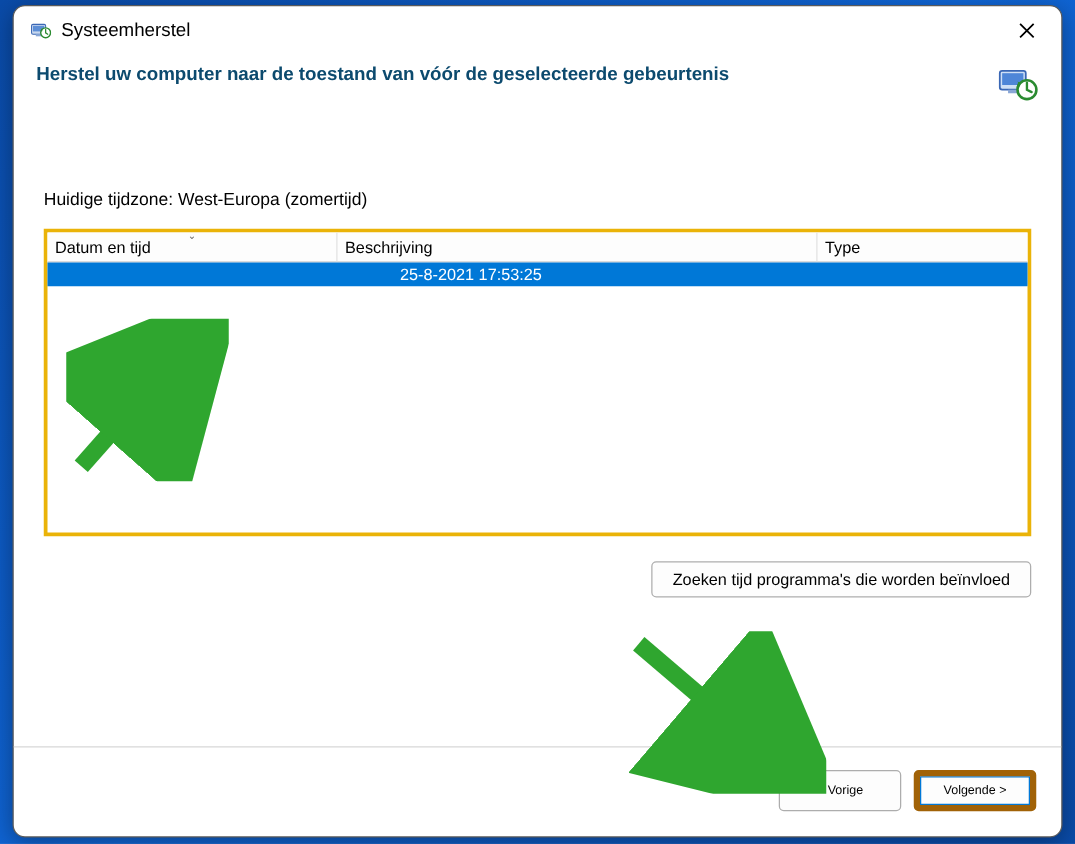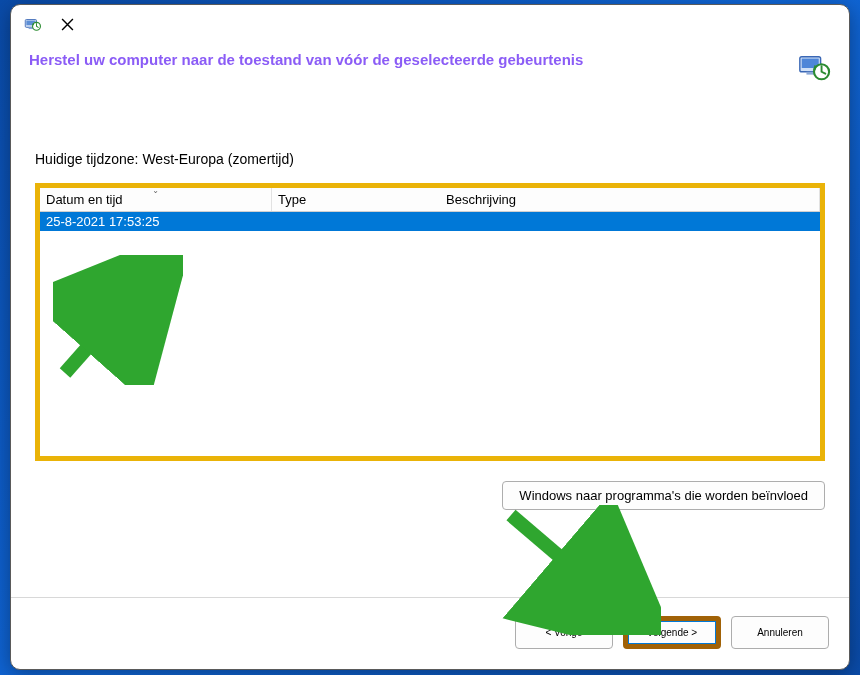--- a/index.html
+++ b/index.html
@@ -44,43 +44,43 @@
   }
   .close-btn svg { width:13px; height:13px; }
 
   .heading-row {
     display:flex; align-items:flex-start;
     padding: 8px 18px 6px 18px;
   }
   .heading-text {
     font-size: 15px;
     font-weight: 700;
-    color: #8b5cf6;
+    color: #0c4a6e;
     flex:1;
   }
   .heading-icon {
     width: 34px; height: 34px;
     margin-left: 8px;
   }
 
   .body {
     flex: 1;
     padding: 60px 24px 10px 24px;
     display:flex; flex-direction:column;
   }
   .tz-line {
     font-size: 14px;
     color: #000;
     margin-bottom: 16px;
   }
 
   .table-wrap {
-    border: 5px solid #eab308;
+    border: 3px solid #eab308;
     width: 100%;
-    height: 278px;
+    height: 246px;
     background:#fff;
   }
   .thead {
     display:flex;
     height: 24px;
     background: #fdfdfd;
     border-bottom: 1px solid #d0d0d0;
   }
   .th {
     display:flex; align-items:center;
@@ -95,20 +95,21 @@
     font-size:8px; color:#666;
   }
   .th.col-date { width: 232px; }
   .th.col-desc { flex:1; }
   .th.col-type { width: 168px; border-right:none; }
 
   .tr {
     display:flex;
     height: 19px;
     font-size: 13px;
+    justify-content: center;
   }
   .tr.selected { background:#0078d7; color:#fff; }
   .td { padding: 0 6px; display:flex; align-items:center; }
   .td.col-date { width: 232px; }
   .td.col-desc { flex:1; }
   .td.col-type { width: 168px; }
 
   .scan-btn-row {
     margin-top: 20px;
     display:flex; justify-content:flex-end;
@@ -159,20 +160,21 @@
       <svg viewBox="0 0 32 32">
         <rect x="4" y="8" width="20" height="14" rx="2" fill="#c9d8ef" stroke="#3a67b5" stroke-width="1.5"></rect>
         <rect x="6" y="10" width="16" height="8" fill="#5c8ed6"></rect>
         <rect x="10" y="22" width="8" height="3" fill="#8aa7d6"></rect>
         <circle cx="24" cy="20" r="7" fill="#fff" stroke="#2b8b31" stroke-width="2"></circle>
         <path d="M24 15 v5 l3 2" stroke="#2b8b31" stroke-width="1.8" fill="none" stroke-linecap="round"></path>
         <path d="M18 18 a6 6 0 0 1 1 -3" stroke="#2b8b31" stroke-width="2" fill="none"></path>
         <path d="M17 14 l2 1 -1 2 z" fill="#2b8b31"></path>
       </svg>
     </span>
+    <span class="title-text">Systeemherstel</span>
     <div class="close-btn">
       <svg viewBox="0 0 12 12">
         <path d="M1 1 L11 11 M11 1 L1 11" stroke="#000" stroke-width="1.3"></path>
       </svg>
     </div>
   </div>
 
   <div class="heading-row">
     <div class="heading-text">Herstel uw computer naar de toestand van vóór de geselecteerde gebeurtenis</div>
     <span class="heading-icon">
@@ -190,41 +192,40 @@
 
   <div class="body">
     <div class="tz-line">Huidige tijdzone: West-Europa (zomertijd)</div>
 
     <div class="table-wrap">
       <div class="thead">
         <div class="th col-date">
           <span>Datum en tijd</span>
           <span class="sort-ind">⌄</span>
         </div>
+        <div class="th col-desc">
+          <span>Beschrijving</span>
+        </div>
         <div class="th col-type">
           <span>Type</span>
-        </div>
-        <div class="th col-desc">
-          <span>Beschrijving</span>
         </div>
       </div>
       <div class="tr selected">
         <div class="td col-date">25-8-2021 17:53:25</div>
       </div>
     </div>
 
     <div class="scan-btn-row">
-      <button class="scan-btn">Windows naar programma's die worden beïnvloed</button>
+      <button class="scan-btn">Zoeken tijd programma's die worden beïnvloed</button>
     </div>
   </div>
 
   <div class="footer">
     <button>&lt; Vorige</button>
     <button class="default">Volgende &gt;</button>
-    <button>Annuleren</button>
   </div>
 
   <svg class="arrow" style="left:42px; top:250px; width:130px; height:130px;">
     <defs>
         <marker id="ah1" markerWidth="16" markerHeight="16" refX="6" refY="6" orient="auto">
           <path d="M0,0 L12,6 L0,12 z" fill="#2fa62f"></path>
         </marker>
       </defs>
     <line x1="12" y1="118" x2="88" y2="32" stroke="#2fa62f" stroke-width="14" marker-end="url(#ah1)"></line>
   </svg>

